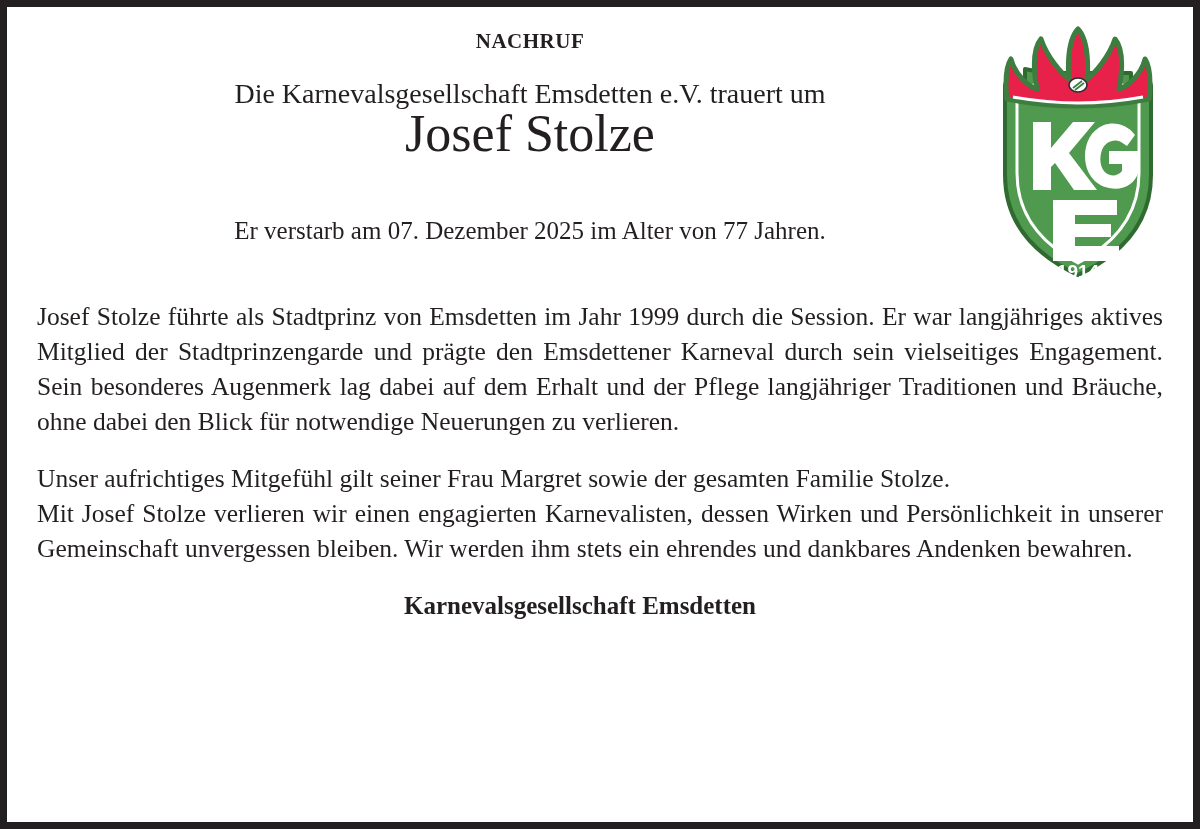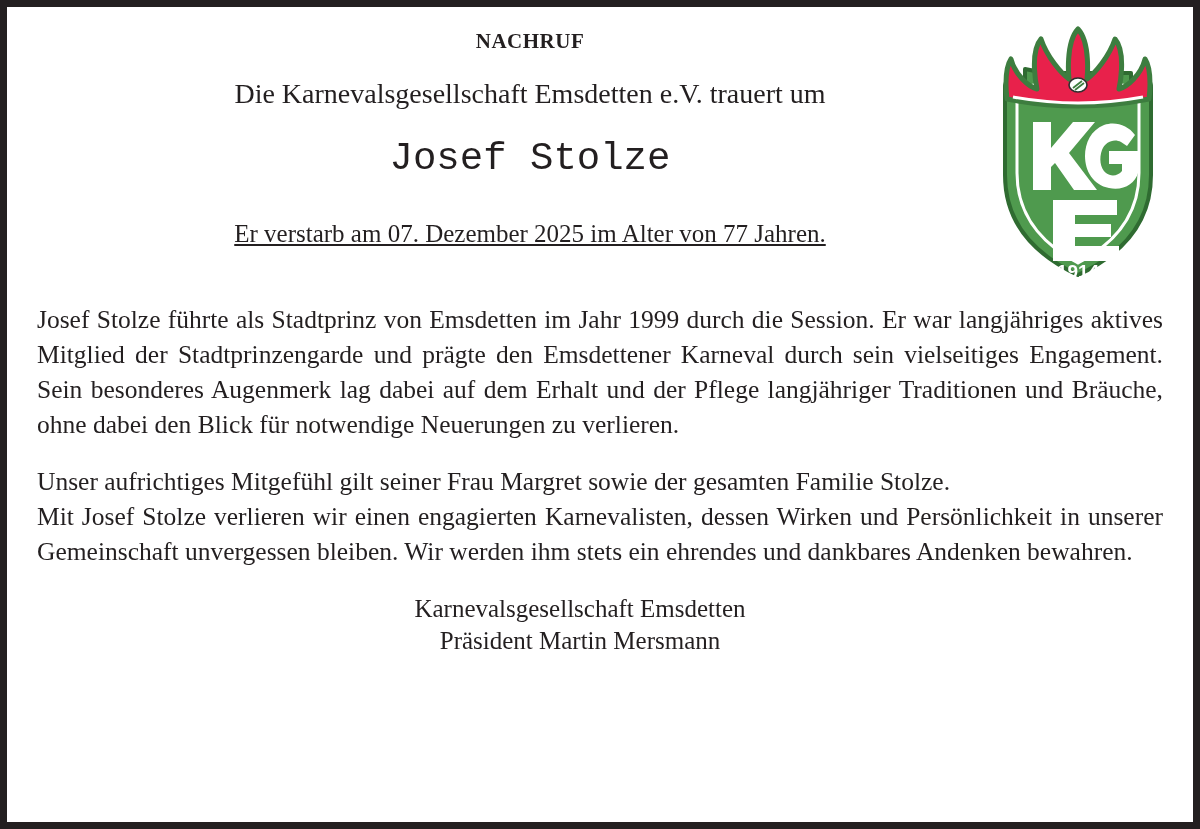--- a/index.html
+++ b/index.html
@@ -46,33 +46,30 @@
     margin: 8px 0 0 0;
     padding-right: 140px;
   }
   .trauert-line {
     font-size: 28px;
     line-height: 1;
     margin-top: 28px;
     padding-right: 140px;
   }
   .deceased-name {
-    font-size: 39px;
+    font-size: 52px;
     line-height: 1;
-    margin-top: 32px;
     font-weight: normal;
     padding-right: 140px;
-    font-family: Liberation Mono, monospace;
   }
   .death-line {
     font-size: 25px;
     line-height: 1;
-    margin-top: 42px;
+    margin-top: 58px;
     padding-right: 140px;
-    text-decoration: underline;
   }
 
   
   .crest {
     position: absolute;
     top: -6px;
     right: -8px;
     width: 186px;
     height: 258px;
   }
@@ -95,21 +92,21 @@
   }
 
   
   .signature-row {
     display: flex;
     margin-top: 24px;
   }
   .signature-col {
     flex: 1 1 50%;
     text-align: center;
-    font-weight: normal;
+    font-weight: bold;
     font-size: 25px;
     line-height: 32px;
   }
   .signature-col.left { padding-right: 40px; }
   .signature-col.right { padding-left: 10px; padding-right: 30px; }
   .sig-line { display: block; white-space: nowrap; }
 </style>
 </head>
 <body>
 
@@ -166,18 +163,17 @@
 
     <div class="body-copy">
       <p class="body-para">Josef Stolze führte als Stadtprinz von Emsdetten im Jahr 1999 durch die Session. Er war langjähriges aktives Mitglied der Stadtprinzengarde und prägte den Emsdettener Karneval durch sein vielseitiges Engagement. Sein besonderes Augenmerk lag dabei auf dem Erhalt und der Pflege langjähriger Traditionen und Bräuche, ohne dabei den Blick für notwendige Neuerungen zu verlieren.</p>
       <p class="body-para last">Unser aufrichtiges Mitgefühl gilt seiner Frau Margret sowie der gesamten Familie Stolze.</p>
       <p class="body-para">Mit Josef Stolze verlieren wir einen engagierten Karnevalisten, dessen Wirken und Persönlichkeit in unserer Gemeinschaft unvergessen bleiben. Wir werden ihm stets ein ehrendes und dankbares Andenken bewahren.</p>
     </div>
 
     <div class="signature-row">
       <div class="signature-col left">
         <span class="sig-line">Karnevalsgesellschaft Emsdetten</span>
-        <span class="sig-line">Präsident Martin Mersmann</span>
       </div>
     </div>
 
   </div>
 </div>
 
 </body></html>

